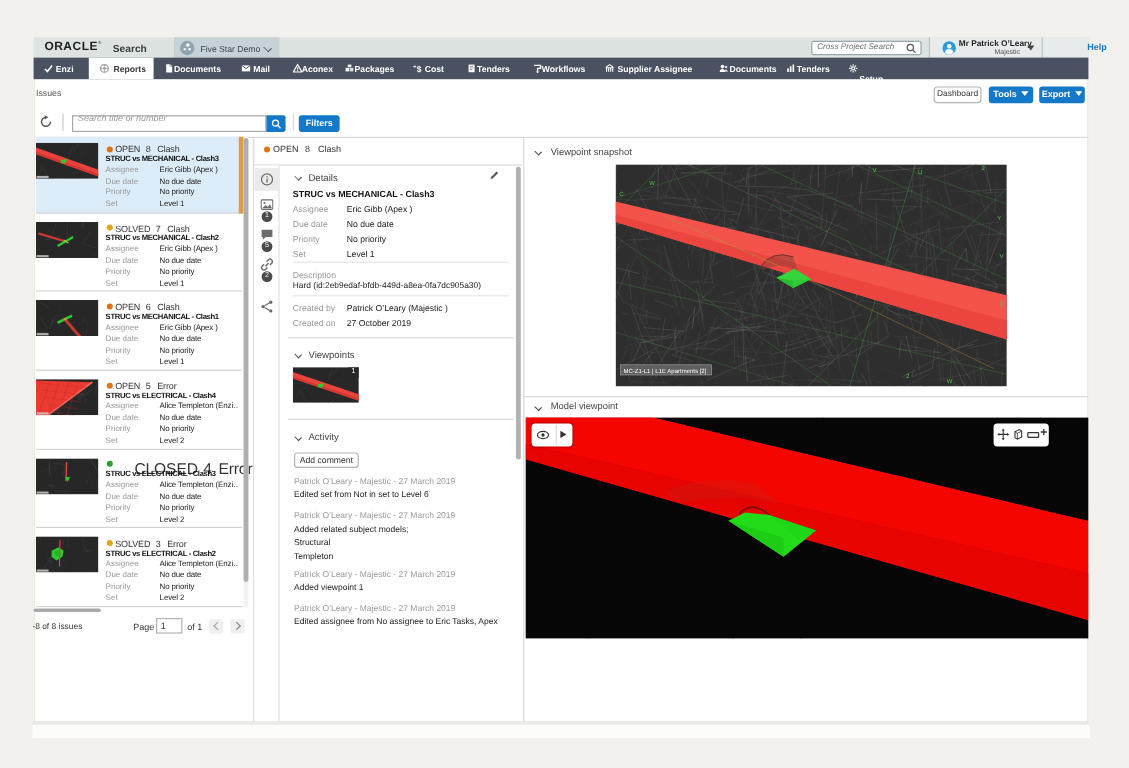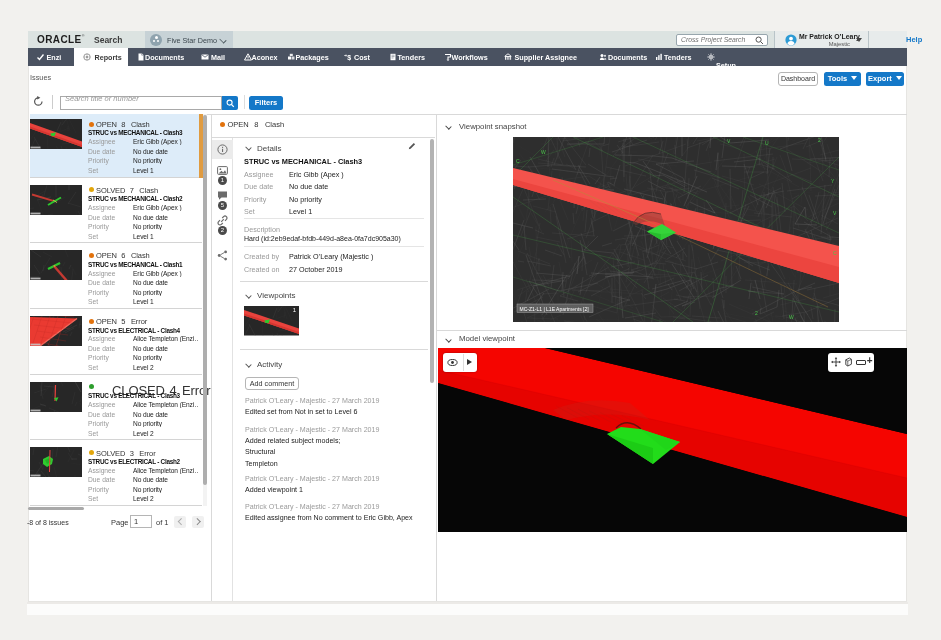--- a/index.html
+++ b/index.html
@@ -560,21 +560,21 @@
 <div class="abs" style="left:245px;top:376.5px;width:54px;height:13px;background:#fff;border:1px solid #b5b5b5;border-radius:3px;font-size:7.2px;color:#333;text-align:center;line-height:12px;">Add comment</div>
 <div class="abs" style="left:245px;top:396.5px;font-size:7.1px;color:#9a9a9a;">Patrick O’Leary - Majestic - 27 March 2019</div>
 <div class="abs" style="left:245px;top:408.0px;font-size:7.1px;color:#222;">Edited set from Not in set to Level 6</div>
 <div class="abs" style="left:245px;top:425.5px;font-size:7.1px;color:#9a9a9a;">Patrick O’Leary - Majestic - 27 March 2019</div>
 <div class="abs" style="left:245px;top:437.0px;font-size:7.1px;color:#222;">Added related subject models;</div>
 <div class="abs" style="left:245px;top:448.3px;font-size:7.1px;color:#222;">Structural</div>
 <div class="abs" style="left:245px;top:459.6px;font-size:7.1px;color:#222;">Templeton</div>
 <div class="abs" style="left:245px;top:474.5px;font-size:7.1px;color:#9a9a9a;">Patrick O’Leary - Majestic - 27 March 2019</div>
 <div class="abs" style="left:245px;top:486.0px;font-size:7.1px;color:#222;">Added viewpoint 1</div>
 <div class="abs" style="left:245px;top:502.5px;font-size:7.1px;color:#9a9a9a;">Patrick O’Leary - Majestic - 27 March 2019</div>
-<div class="abs" style="left:245px;top:514.0px;font-size:7.1px;color:#222;">Edited assignee from No comment to Eric Gibb, Apex</div>
+<div class="abs" style="left:245px;top:514.0px;font-size:7.1px;color:#222;">Edited assignee from No assignee to Eric Tasks, Apex</div>
 <div class="abs" style="left:429.5px;top:139px;width:4px;height:244px;background:#b3b3b3;border-radius:2px;"></div>
 <div class="chev" style="left:446px;top:124px;border-color:#444;"></div>
 <div class="abs" style="left:459px;top:121.5px;font-size:7.8px;color:#444;">Viewpoint snapshot</div>
 <div class="abs" style="left:513px;top:137px;width:326px;height:185px;">
     <svg width="326" height="185" viewBox="0 0 326 185">
       <rect width="326" height="185" fill="#2e2e2e"></rect>
       <line x1="205" y1="-0" x2="227" y2="-46" stroke="#3e3e3e" stroke-width="0.27" opacity="0.49"></line>
       <line x1="0" y1="37" x2="1" y2="-12" stroke="#686868" stroke-width="0.31" opacity="0.57"></line>
       <line x1="262" y1="-4" x2="282" y2="4" stroke="#464646" stroke-width="0.28" opacity="0.47"></line>
       <line x1="111" y1="60" x2="172" y2="43" stroke="#686868" stroke-width="0.27" opacity="0.43"></line>

